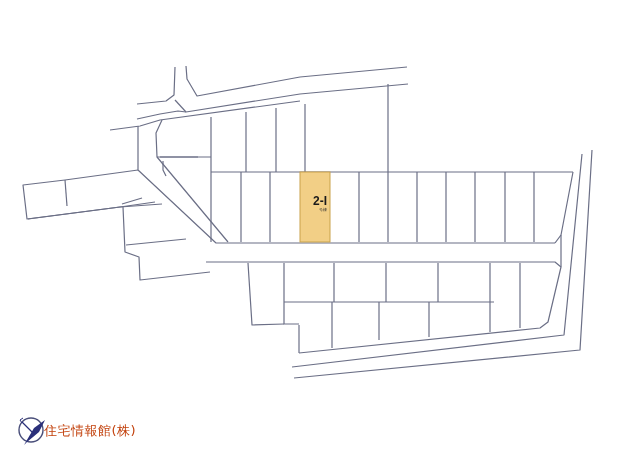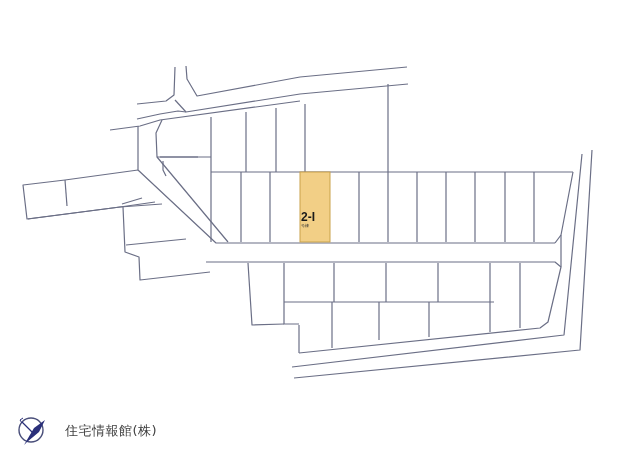--- a/index.html
+++ b/index.html
@@ -1,23 +1,23 @@
 <!DOCTYPE html>
 <html><head>
 <meta charset="utf-8">
 <style>
   html, body { margin: 0; padding: 0; background: #ffffff; }
   body { width: 620px; height: 465px; position: relative; overflow: hidden; font-family: "DejaVu Sans", sans-serif; }
   #plan { position: absolute; left: 0; top: 0; width: 620px; height: 465px; }
   .ln { fill: none; stroke: #6b6f86; stroke-width: 1.2; stroke-linejoin: round; }
-  .lot-label { position: absolute; left: 301px; top: 211px; width: 26px; text-align: left; color: #1a1a1a; }
+  .lot-label { position: absolute; left: 301px; top: 195px; width: 26px; text-align: right; color: #1a1a1a; }
   .lot-num { font-family: "Liberation Sans", sans-serif; font-weight: bold; font-size: 12px; line-height: 12px; display: block; letter-spacing: 0px; }
   .lot-sub { font-size: 4px; line-height: 5px; display: block; color: #333; }
   .logo { position: absolute; left: 14px; top: 412px; width: 36px; height: 36px; }
-  .company { position: absolute; left: 65px; top: 422px; font-size: 13px; color: #404040; letter-spacing: 0.5px; font-family: "DejaVu Sans", sans-serif; }
+  .company { position: absolute; left: 44px; top: 422px; font-size: 13px; color: #c2410c; letter-spacing: 0.5px; font-family: "DejaVu Sans", sans-serif; }
 </style>
 </head>
 <body>
 
 <svg id="plan" viewBox="0 0 620 465" xmlns="http://www.w3.org/2000/svg">
 
   <g>
     <polyline class="ln" points="137,104 166,101 174,95 175,67"></polyline>
     <polyline class="ln" points="186,66 187,79 197,96 300,77 407,67"></polyline>
     <polyline class="ln" points="137,119 160,114 178,111 186,112 300,94 408,84"></polyline>

